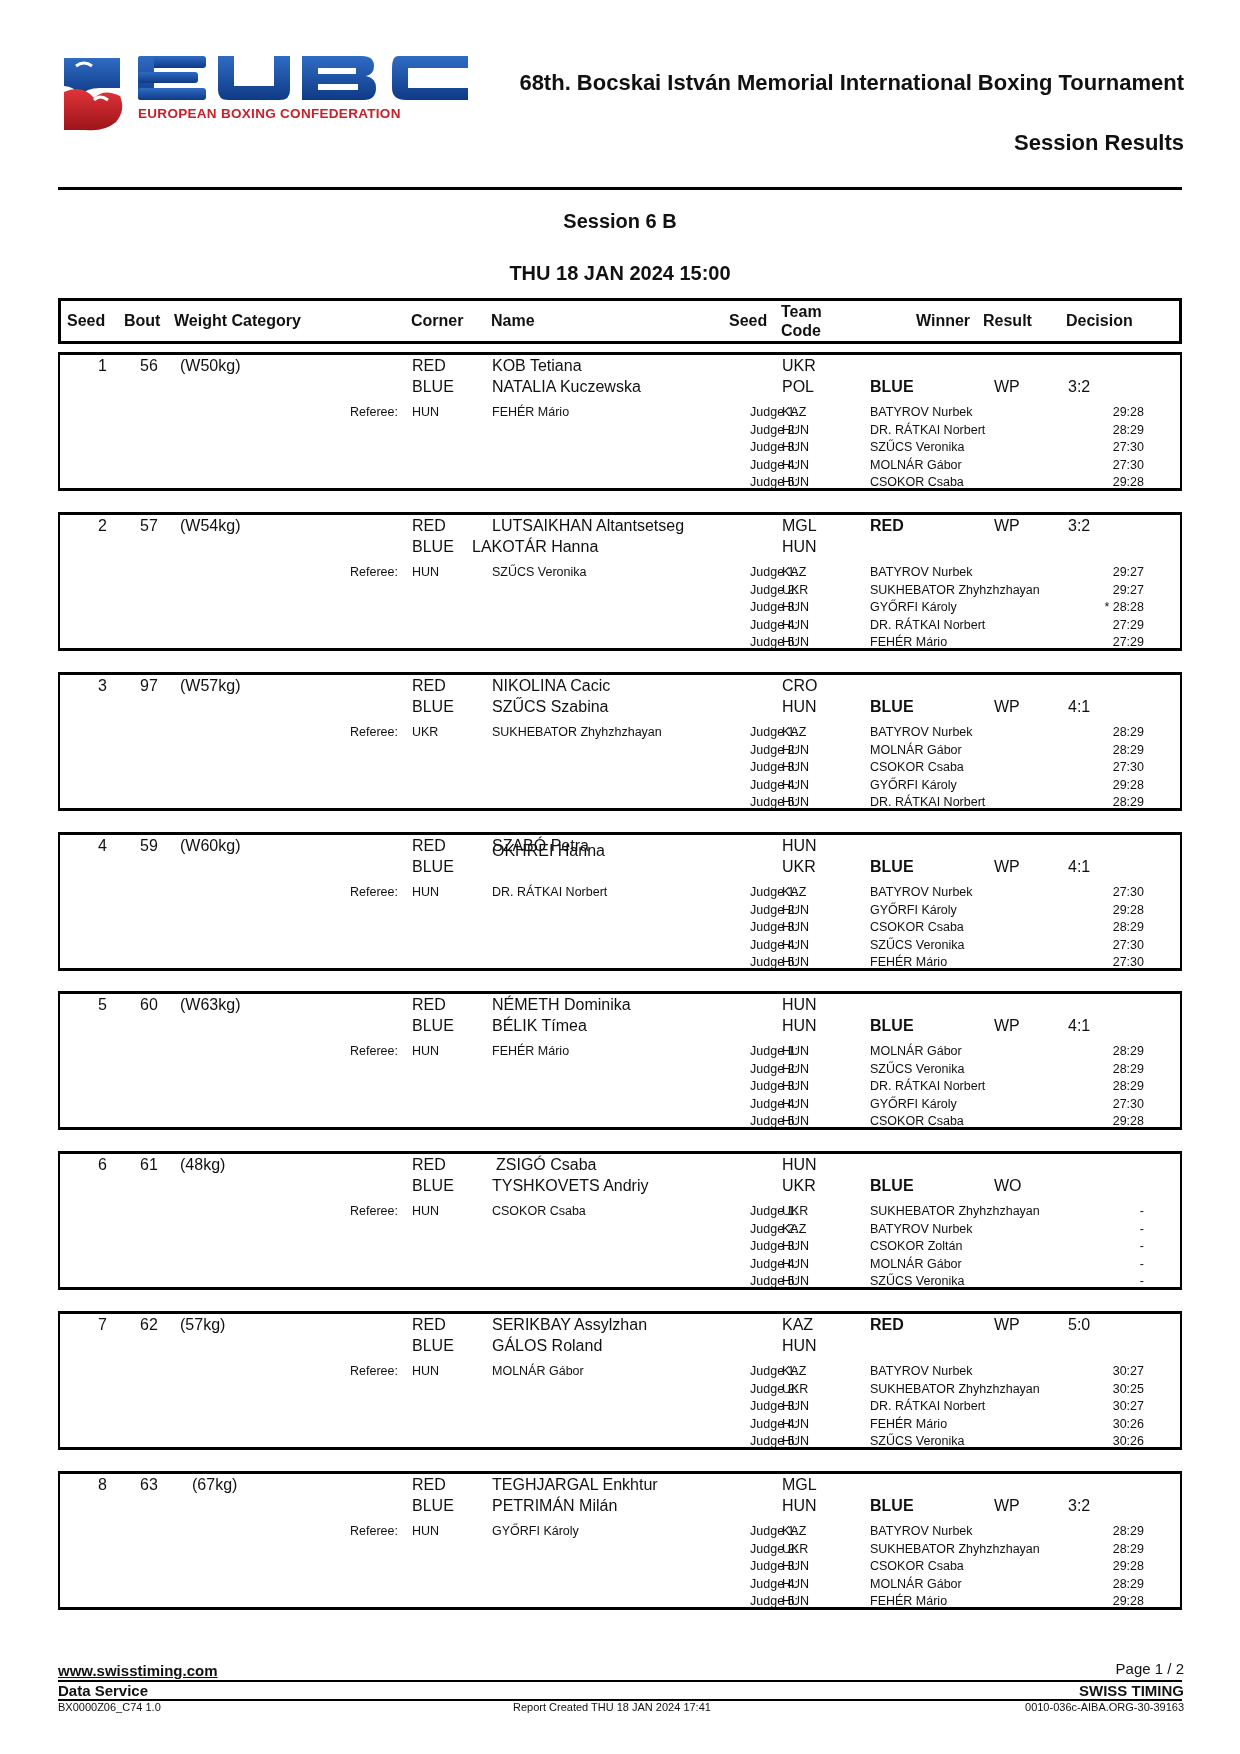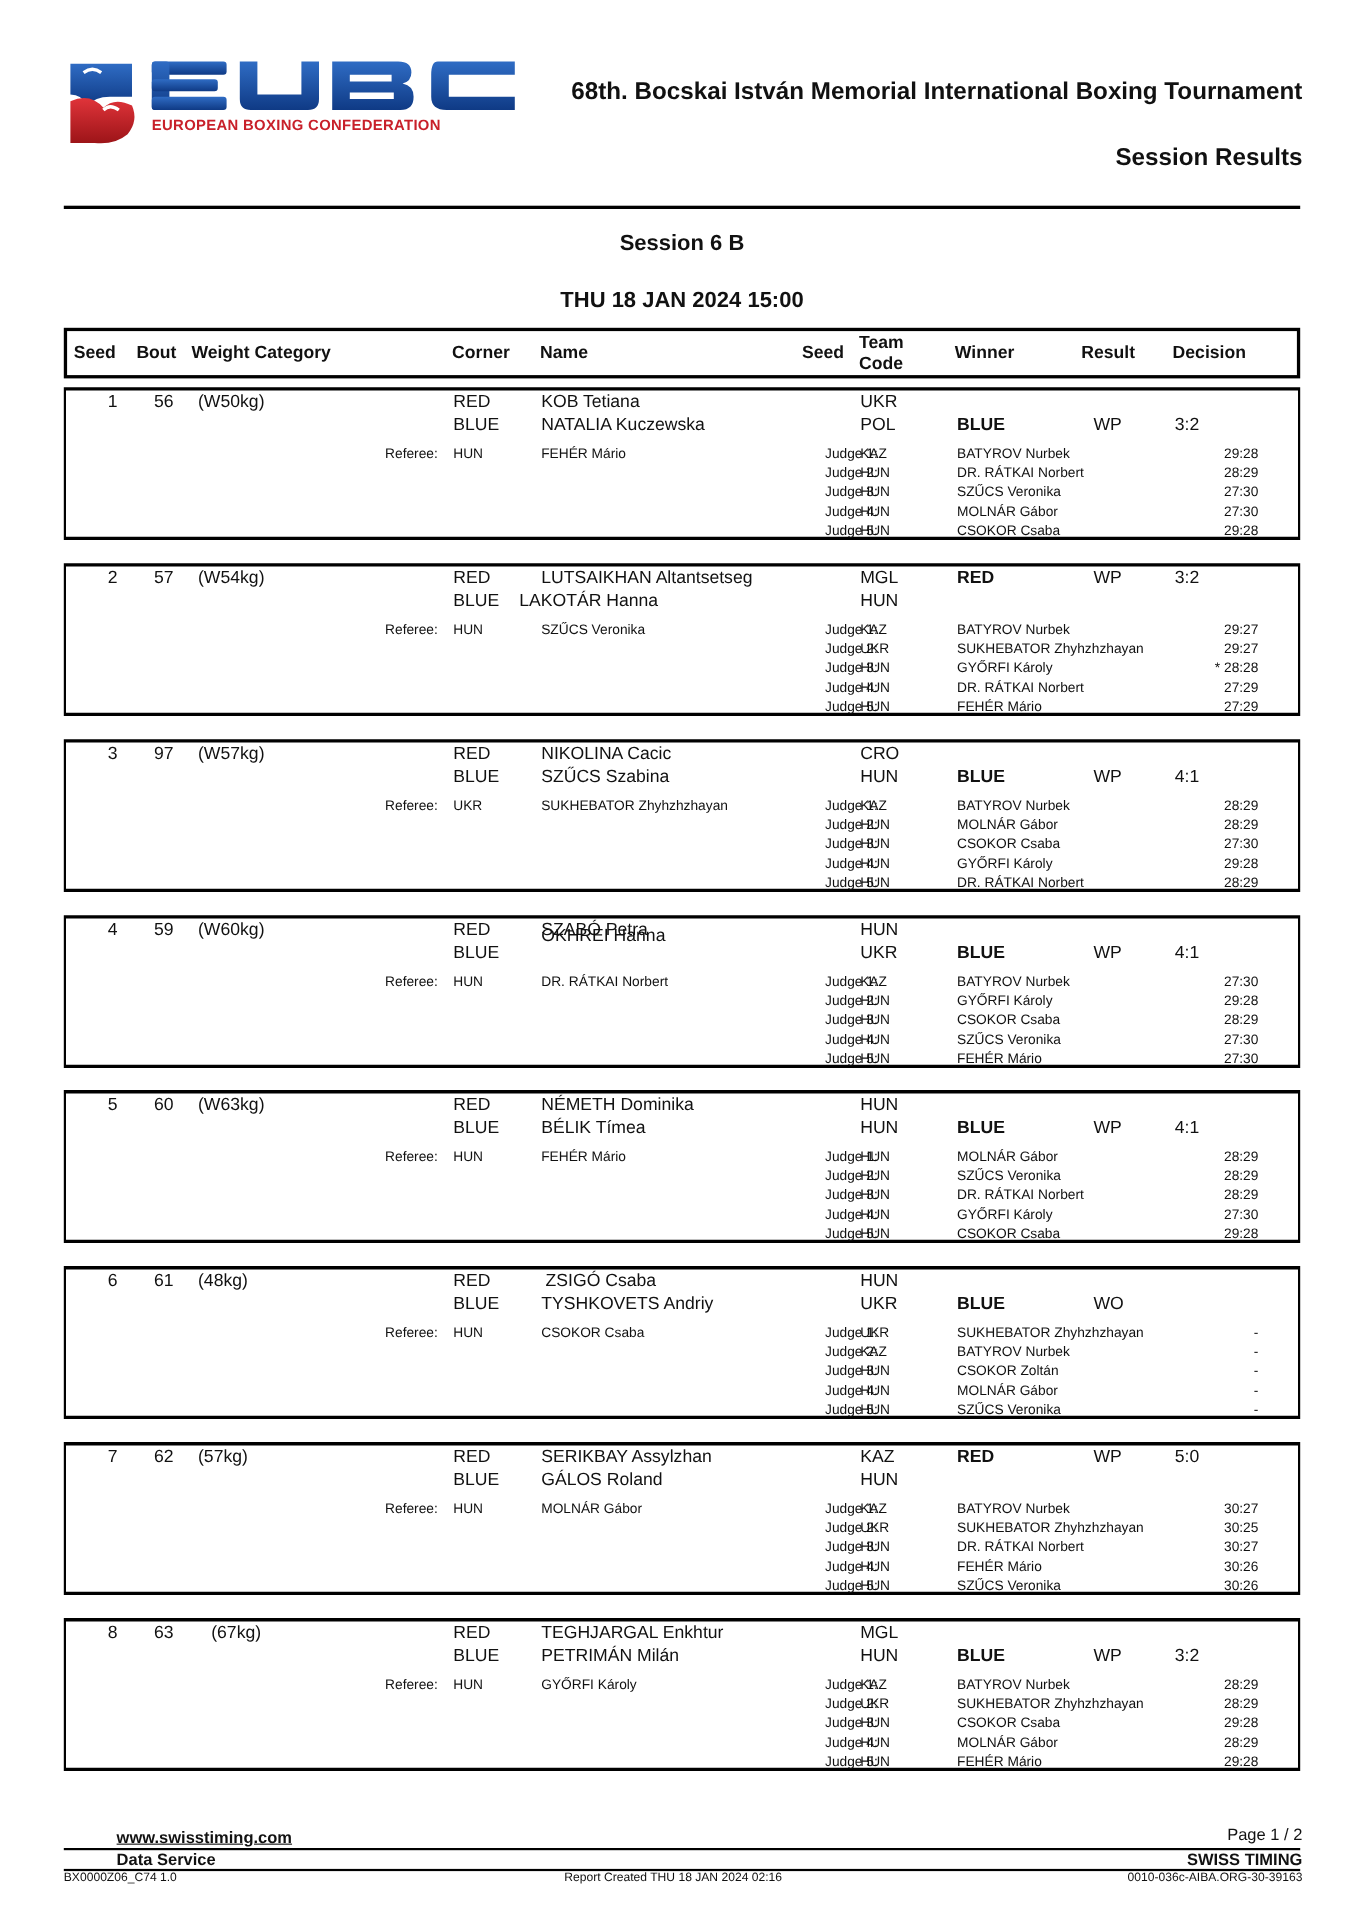--- a/index.html
+++ b/index.html
@@ -11,21 +11,21 @@
   .hdr-line{left:58px;width:1124px;top:187px;height:3px;background:#000;}
   .session{left:0;width:1240px;top:210px;text-align:center;font-size:20px;font-weight:bold;}
   .date{left:0;width:1240px;top:262px;text-align:center;font-size:20px;font-weight:bold;}
   .thead{left:58px;top:298px;width:1118px;height:40px;border:3px solid #000;}
   .th{position:absolute;font-size:16px;font-weight:bold;top:11px;}
   .bout{left:58px;width:1120px;height:133px;border:2px solid #000;border-top-width:3px;border-bottom-width:3px;}
   .c{position:absolute;font-size:16px;white-space:nowrap;}
   .s{position:absolute;font-size:12.5px;white-space:nowrap;}
   .b{font-weight:bold;}
   .footer-line{position:absolute;left:58px;width:1124px;height:2px;background:#000;}
-  .f-big{font-size:15px;font-weight:bold;margin-left:48px;}
+  .f-big{font-size:15px;font-weight:bold;}
   .f-sm{font-size:11px;}
 </style>
 </head>
 <body>
 
 <div class="abs logo">
   <svg width="420" height="80" viewBox="0 0 420 80">
     <defs>
       <linearGradient id="gb" x1="0" y1="0" x2="0" y2="1">
           <stop offset="0" stop-color="#2f6cc4"></stop>
@@ -57,33 +57,33 @@
 <div class="abs date">THU 18 JAN 2024  15:00</div>
 
 <div class="abs thead">
   <span class="th" style="left:6px">Seed</span>
   <span class="th" style="left:63px">Bout</span>
   <span class="th" style="left:113px">Weight Category</span>
   <span class="th" style="left:350px">Corner</span>
   <span class="th" style="left:430px">Name</span>
   <span class="th" style="left:668px">Seed</span>
   <span class="th" style="left:720px;top:1px;line-height:19px"><span>Team</span><br><span>Code</span></span>
-  <span class="th" style="left:807px">Winner</span>
+  <span class="th" style="left:855px">Winner</span>
   <span class="th" style="left:922px">Result</span>
   <span class="th" style="left:1005px">Decision</span>
 </div>
 
 <div class="abs f-big" style="right:56px;top:1660px;font-weight:normal;font-size:15px">Page 1 / 2</div>
 <div class="abs f-big" style="left:58px;top:1662px;text-decoration:underline">www.swisstiming.com</div>
 <div class="footer-line" style="top:1680px"></div>
 <div class="abs f-big" style="left:58px;top:1682px">Data Service</div>
 <div class="abs f-big" style="right:56px;top:1682px">SWISS TIMING</div>
 <div class="footer-line" style="top:1699px"></div>
 <div class="abs f-sm" style="left:58px;top:1701px">BX0000Z06_C74 1.0</div>
-<div class="abs f-sm" style="left:513px;top:1701px">Report Created  THU 18 JAN 2024 02:16</div>
+<div class="abs f-sm" style="left:513px;top:1701px">Report Created  THU 18 JAN 2024 17:41</div>
 <div class="abs f-sm" style="right:56px;top:1701px">0010-036c-AIBA.ORG-30-39163</div>
 
 <div class="abs bout" style="top: 352px;">
     <span class="c" style="left:38px;top:2px">1</span>
     <span class="c" style="left:80px;top:2px">56</span>
     <span class="c" style="left:120px;top:2px">(W50kg)</span>
     <span class="c" style="left:352px;top:2px">RED</span>
     <span class="c" style="left:352px;top:23px">BLUE</span>
     <span class="c" style="left:432px;top:2px">KOB Tetiana</span>
     <span class="c" style="left:432px;top:23px">NATALIA Kuczewska</span>

